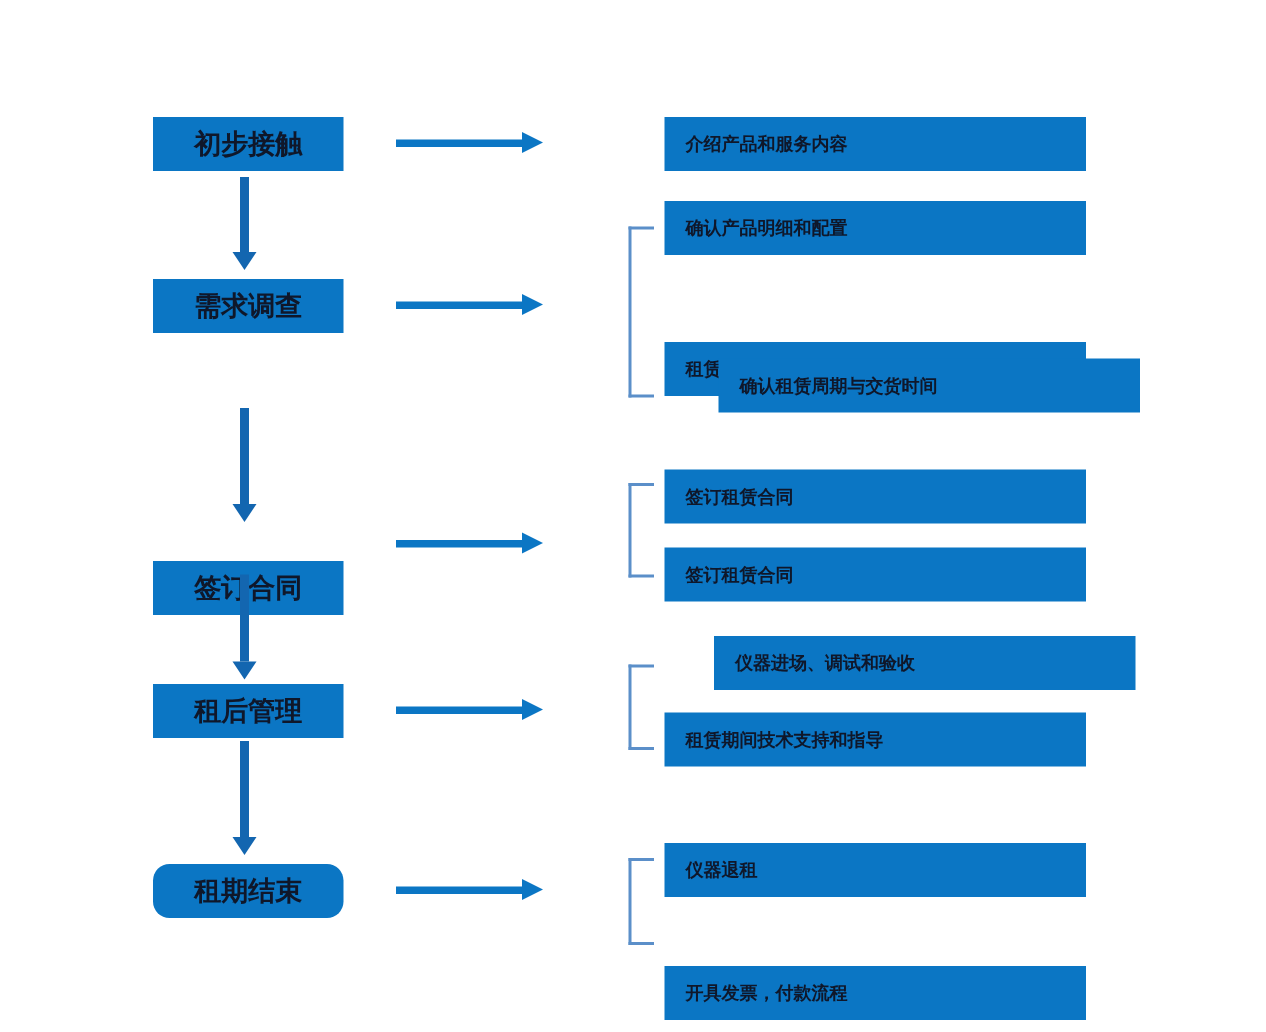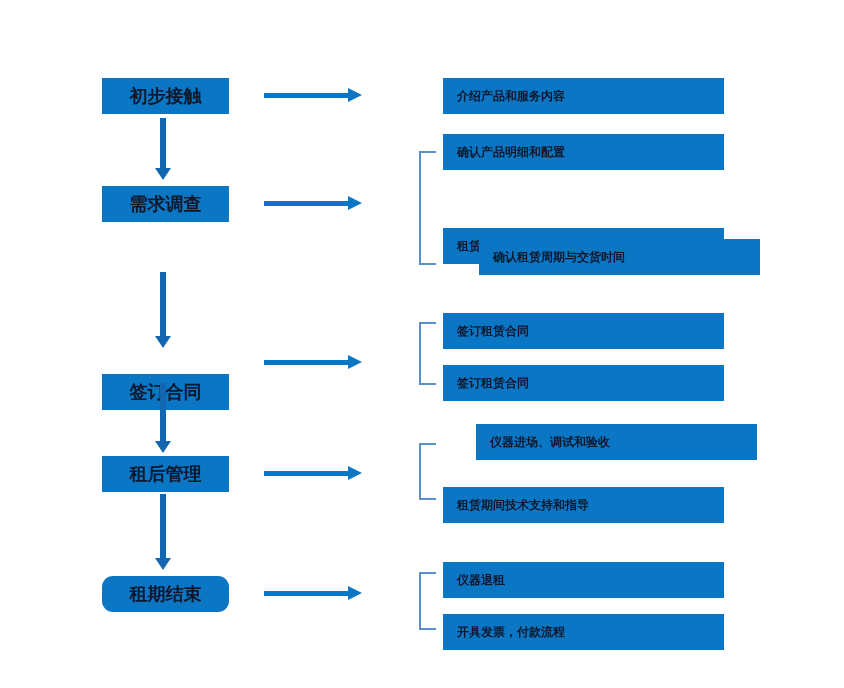--- a/index.html
+++ b/index.html
@@ -184,32 +184,32 @@
   <div class="box left-box" style="top:456px;">租后管理</div>
 
   <div class="arrow-right" style="top:466px;">
     <div class="shaft"></div>
     <div class="head"></div>
   </div>
 
   <div class="bracket" style="top:443px; height:57px;"></div>
 
   <div class="box right-box" style="top:424px;margin-left:33px;">仪器进场、调试和验收</div>
-  <div class="box right-box" style="top:487px;">租赁期间技术支持和指导</div>
+  <div class="box right-box" style="top:475px;">租赁期间技术支持和指导</div>
 
   <div class="arrow-down" style="top:494px; height:76px;">
     <div class="shaft" style="height:64px;"></div>
     <div class="head" style="top:64px;"></div>
   </div>
 
   <div class="box left-box" style="top:576px;border-radius:11px;">租期结束</div>
 
   <div class="arrow-right" style="top:586px;">
     <div class="shaft"></div>
     <div class="head"></div>
   </div>
 
   <div class="bracket" style="top:572px; height:58px;"></div>
 
   <div class="box right-box" style="top:562px;">仪器退租</div>
-  <div class="box right-box" style="top:614px;font-family:Liberation Mono, monospace;">开具发票，付款流程</div>
+  <div class="box right-box" style="top:644px;font-family:Liberation Mono, monospace;">开具发票，付款流程</div>
 
 </div>
 
 </body></html>

